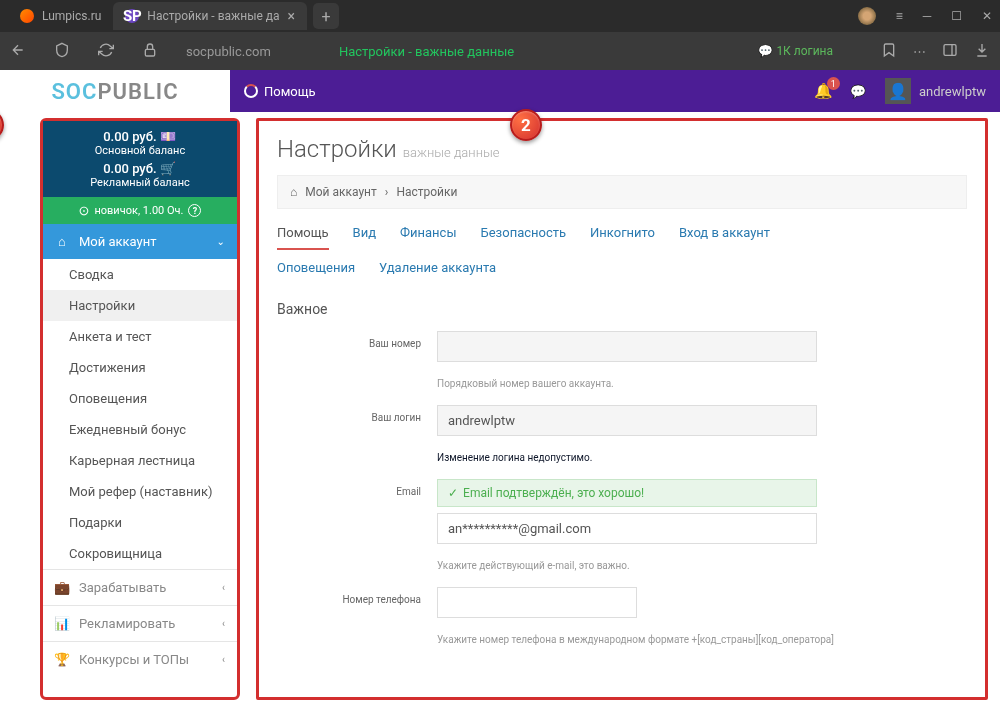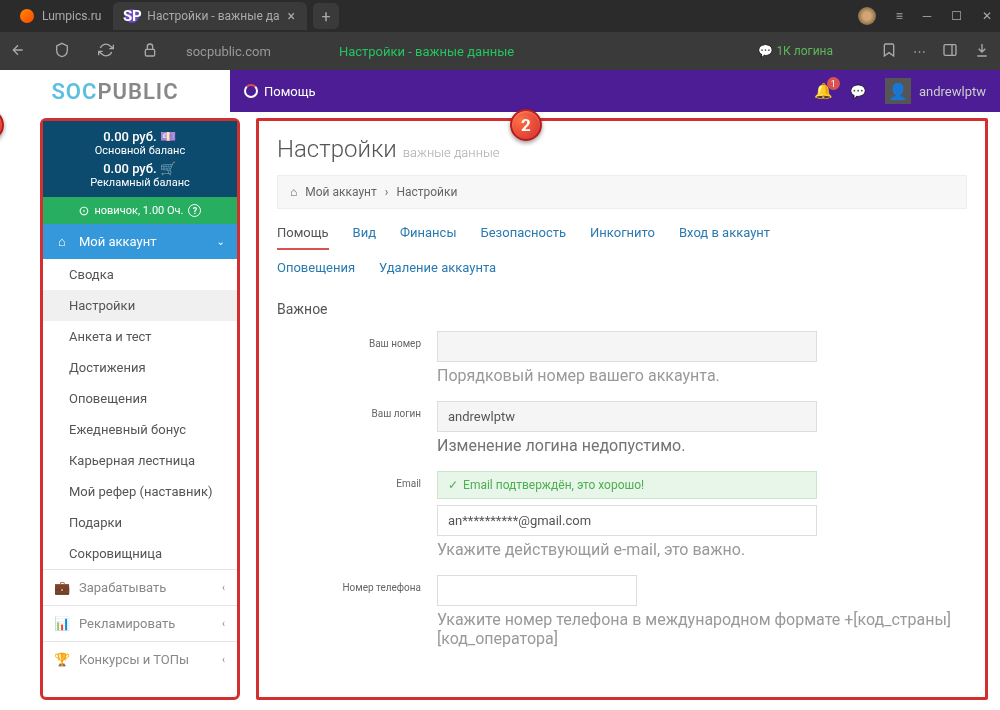--- a/index.html
+++ b/index.html
@@ -59,22 +59,22 @@
 .tab-link{color:#2a7ab0;cursor:pointer;padding-bottom:8px}
 .tab-link.active{color:#555;border-bottom:2px solid #d9534f}
 .tabs-row2{margin-top:10px}
 .section-title{margin-top:18px;color:#555;font-size:14px}
 .form{margin-top:14px}
 .form-row{display:flex;margin-bottom:16px}
 .form-label{width:160px;text-align:right;padding-right:16px;font-size:10px;color:#666;padding-top:7px}
 .form-field{flex:1}
 .input{border:1px solid #ddd;padding:7px 10px;font-size:13px;width:380px;color:#555;background:#fff}
 .input.readonly{background:#f5f5f5;cursor:not-allowed}
-.help-text{font-size:16px;color:#999;margin-top:4px}
-.help-text.warning{color:#737373}
+.help-text{font-size:10px;color:#999;margin-top:16px}
+.help-text.warning{color:#0f172a}
 .email-ok{background:#e8f5e9;border:1px solid #c8e6c9;padding:6px 10px;color:#4caf50;font-size:12px;width:380px;margin-bottom:6px;display:flex;align-items:center;gap:5px}
 </style>
 </head>
 <body>
 
 <div class="browser-top">
   <div class="tab">
     <span class="tab-icon favicon1"></span>
     <span>Lumpics.ru</span>
   </div>

